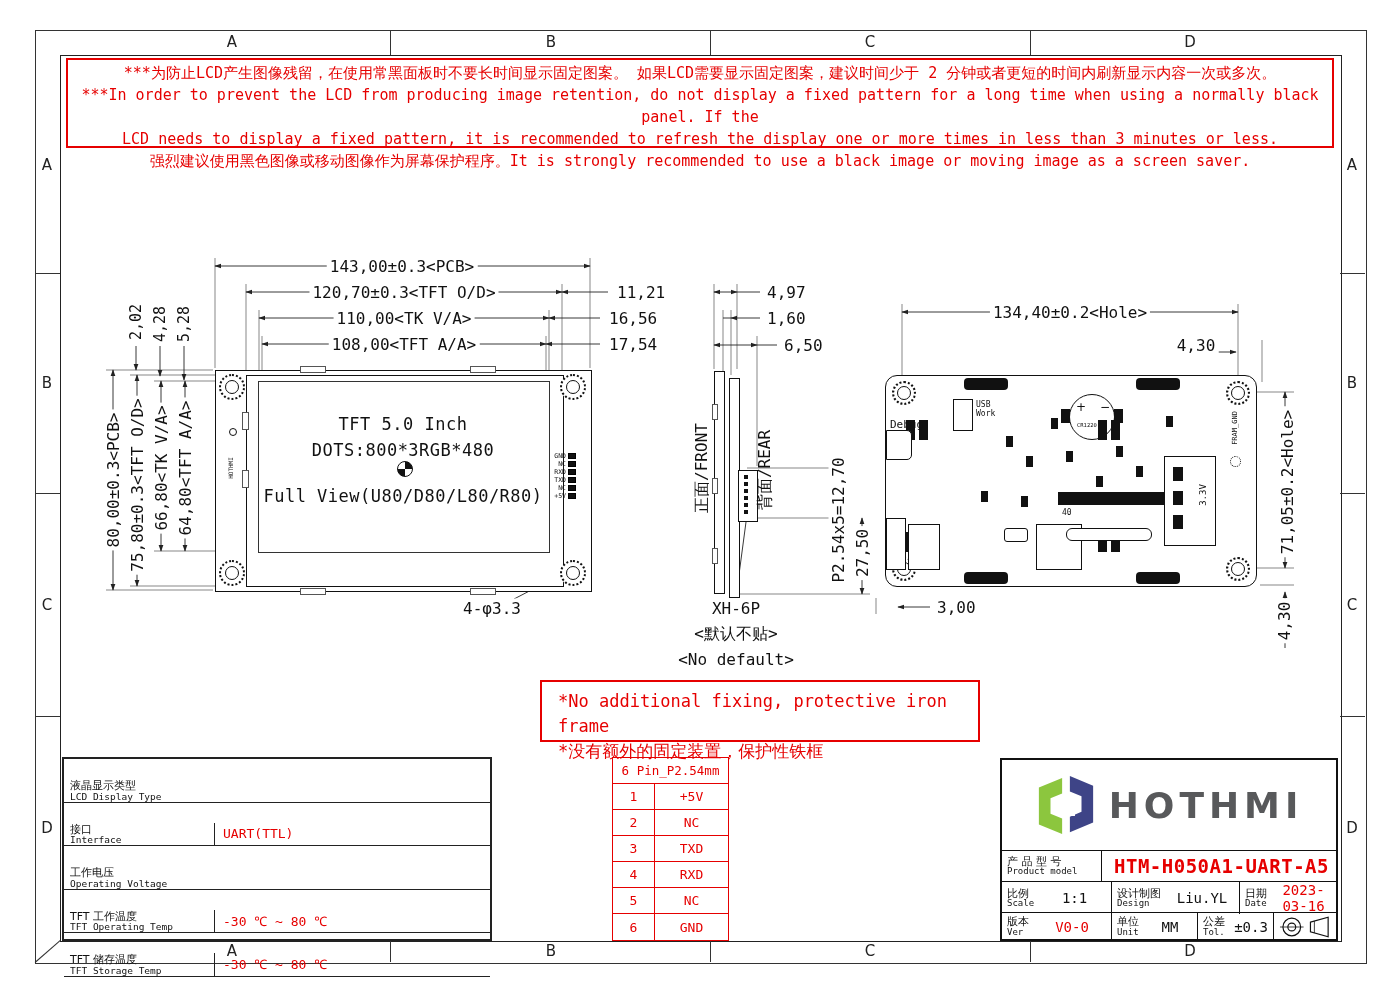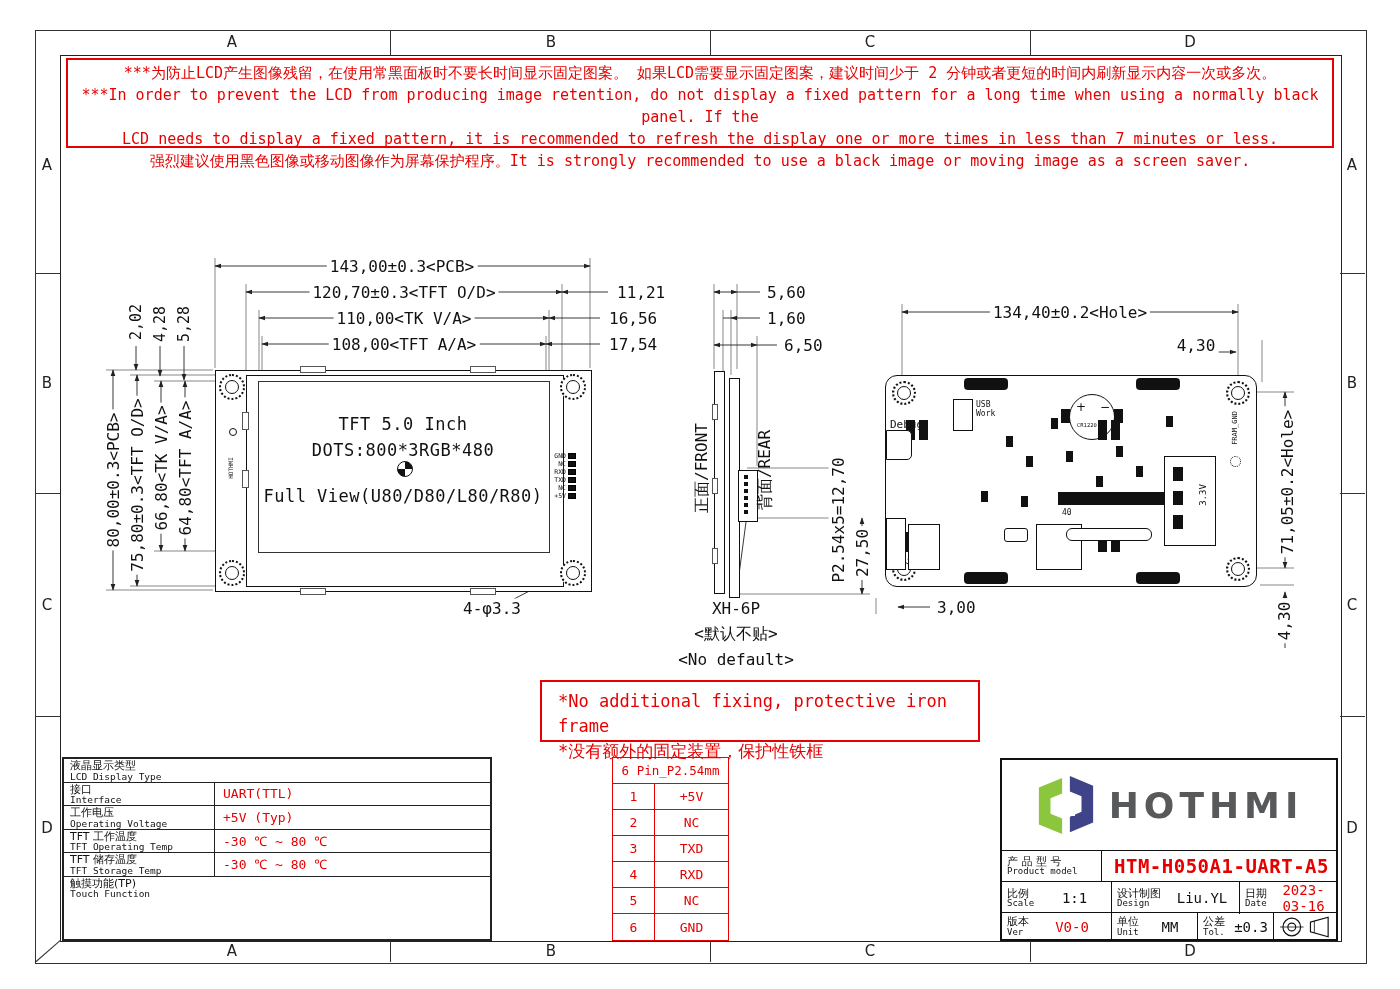--- a/index.html
+++ b/index.html
@@ -48,21 +48,21 @@
   .blk{background:#111;}
   .pill{background:#111;border-radius:4px;}
   .wht{border:1.2px solid #111;background:#fff;}
   
   .notebox{left:540px;top:680px;width:440px;height:62px;border:2px solid #e60000;
            box-sizing:border-box;color:#e60000;font-family:"DejaVu Sans Mono",monospace;
            font-size:17px;padding:7px 0 0 16px;line-height:25px;}
   
   .spec{left:62px;top:757px;width:430px;height:184px;border:2px solid #222;box-sizing:border-box;
         display:grid;grid-template-rows:repeat(8,1fr);}
-  .spec .row{display:grid;grid-template-columns:150px 1fr;border-bottom:1px solid #222;}
+  .spec .row{display:grid;grid-template-columns:150px 1fr;border-bottom:1px solid #222;margin-top:20px;}
   .spec .row:last-child{border-bottom:none;}
   .spec .lab{padding:1px 0 0 6px;}
   .spec .lab .zh{font-size:11px;line-height:11.5px;color:#111;}
   .spec .lab .en{font-size:9.5px;line-height:10px;color:#111;font-family:"DejaVu Sans Mono",monospace;}
   .spec .val{border-left:1px solid #222;display:flex;flex-direction:column;justify-content:center;
              padding-left:8px;color:#e60000;font-family:"DejaVu Sans Mono",monospace;font-size:13px;}
   .spec .val .v2{font-size:10px;line-height:11px;}
   .spec .cbrow{flex-direction:row !important;align-items:center;gap:6px;font-size:12.5px;}
   .sq{display:inline-block;width:11px;height:11px;border:1.5px solid #e60000;box-sizing:border-box;}
   .sq.filled{background:#e60000;}
@@ -128,21 +128,21 @@
   <div class="abs gridletter" style="left:47px;top:605px;">C</div>
   <div class="abs gridletter" style="left:47px;top:828px;">D</div>
   <div class="abs gridletter" style="left:1352px;top:165px;">A</div>
   <div class="abs gridletter" style="left:1352px;top:383px;">B</div>
   <div class="abs gridletter" style="left:1352px;top:605px;">C</div>
   <div class="abs gridletter" style="left:1352px;top:828px;">D</div>
 
   <div class="abs warnbox">
     <div>***为防止LCD产生图像残留，在使用常黑面板时不要长时间显示固定图案。 如果LCD需要显示固定图案，建议时间少于 2 分钟或者更短的时间内刷新显示内容一次或多次。</div>
     <div>***In order to prevent the LCD from producing image retention, do not display a fixed pattern for a long time when using a normally black panel. If the</div>
-    <div>LCD needs to display a fixed pattern, it is recommended to refresh the display one or more times in less than 7 minutes or less.</div>
+    <div>LCD needs to display a fixed pattern, it is recommended to refresh the display one or more times in less than 3 minutes or less.</div>
     <div>强烈建议使用黑色图像或移动图像作为屏幕保护程序。It is strongly recommended to use a black image or moving image as a screen saver.</div>
   </div>
 
   <svg class="abs" style="left:0;top:0;" width="1400" height="989">
     <defs>
       <marker id="arr" viewBox="0 0 10 10" refX="9" refY="5" markerWidth="8" markerHeight="8" orient="auto-start-reverse">
         <path d="M0,1.5 L10,5 L0,8.5 z" fill="#222"></path>
       </marker>
     </defs>
     <g stroke="#555" stroke-width="0.7">
@@ -291,21 +291,21 @@
   <div class="abs connector" style="left:738px;top:470px;width:18px;height:50px;">
     <div style="position:absolute;left:5px;top:4px;width:4px;height:4px;background:#111;"></div>
     <div style="position:absolute;left:5px;top:11px;width:4px;height:4px;background:#111;"></div>
     <div style="position:absolute;left:5px;top:18px;width:4px;height:4px;background:#111;"></div>
     <div style="position:absolute;left:5px;top:25px;width:4px;height:4px;background:#111;"></div>
     <div style="position:absolute;left:5px;top:32px;width:4px;height:4px;background:#111;"></div>
     <div style="position:absolute;left:5px;top:39px;width:4px;height:4px;background:#111;"></div>
   </div>
   <div class="abs cjklabel rot" style="left:702px;top:468px;">正面/FRONT</div>
   <div class="abs cjklabel rot" style="left:765px;top:470px;">背面/REAR</div>
-  <div class="abs dimlabel leftalign" style="left:764px;top:292px;">5,60</div>
+  <div class="abs dimlabel leftalign" style="left:764px;top:292px;">4,97</div>
   <div class="abs dimlabel leftalign" style="left:764px;top:318px;">1,60</div>
   <div class="abs dimlabel leftalign" style="left:781px;top:345px;">6,50</div>
   <div class="abs dimlabel" style="left:736px;top:608px;">XH-6P</div>
   <div class="abs dimlabel" style="left:736px;top:634px;">&lt;默认不贴&gt;</div>
   <div class="abs dimlabel" style="left:736px;top:659px;text-align:center;">&lt;No default&gt;</div>
   <div class="abs dimlabel rot" style="left:838px;top:520px;">P2.54x5=12,70</div>
   <div class="abs dimlabel rot" style="left:862px;top:553px;">27,50</div>
   <div class="abs dimlabel leftalign" style="left:934px;top:607px;">3,00</div>
 
   <div class="abs rearpcb" style="left:885px;top:375px;width:370px;height:210px;">
@@ -378,21 +378,20 @@
           <div class="zh">接口</div>
           <div class="en">Interface</div>
         </div>
       <div class="val">UART(TTL)</div>
     </div>
     <div class="row">
       <div class="lab">
           <div class="zh">工作电压</div>
           <div class="en">Operating Voltage</div>
         </div>
-      <div class="val">+5V (Typ)</div>
     </div>
     <div class="row">
       <div class="lab">
           <div class="zh">TFT 工作温度</div>
           <div class="en">TFT Operating Temp</div>
         </div>
       <div class="val">-30 ℃ ~ 80 ℃</div>
     </div>
     <div class="row">
       <div class="lab">

